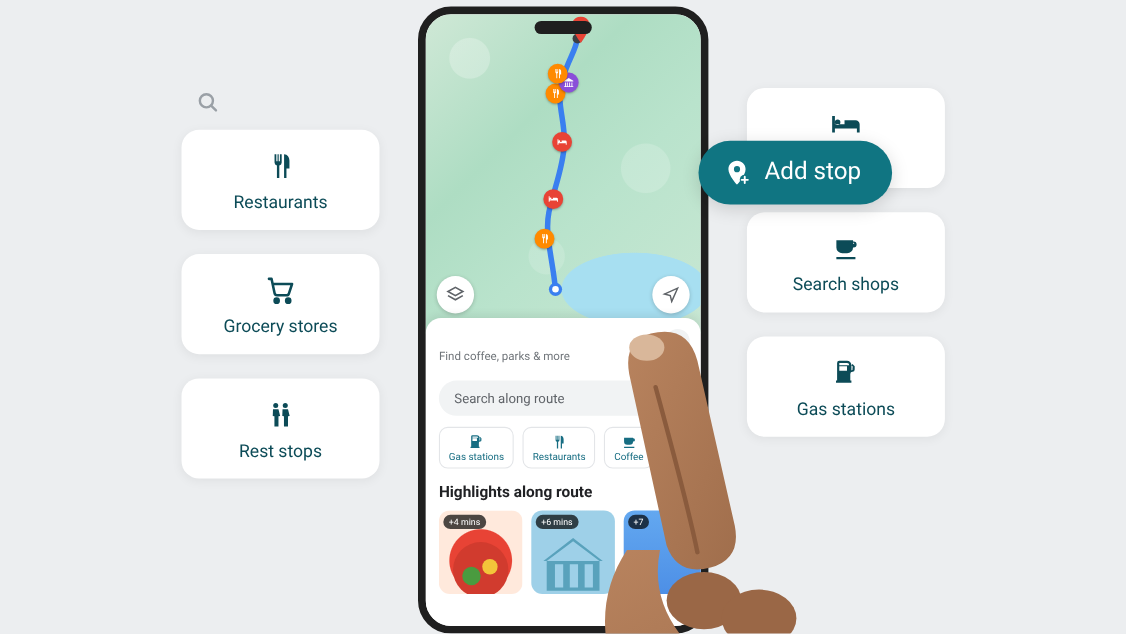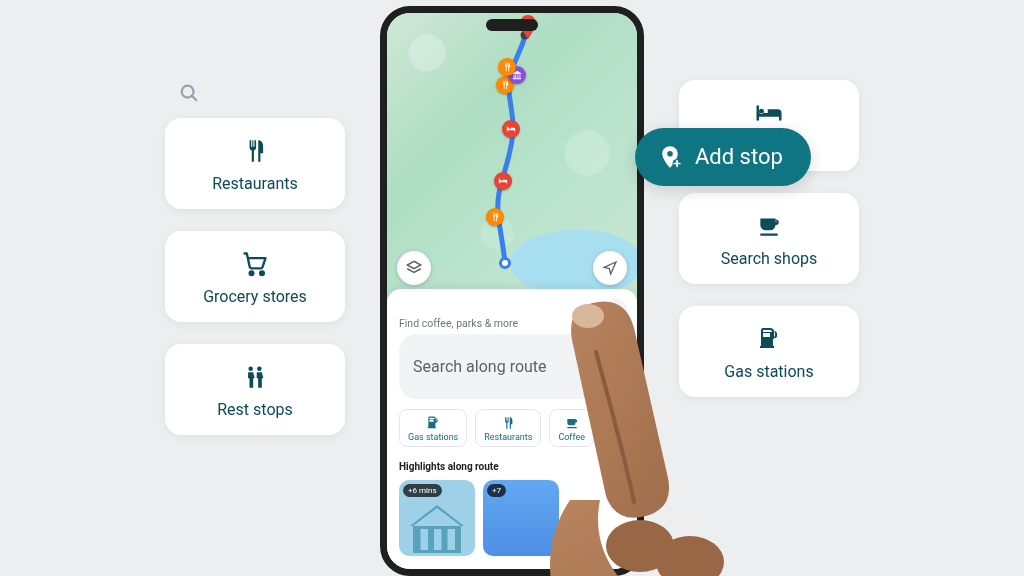--- a/index.html
+++ b/index.html
@@ -118,36 +118,36 @@
   }
   .sheet-title{ font-size:14px; font-weight:600; color:#202124; }
   .sheet-sub{ font-size:10.5px; color:#70757a; margin-top:16px; }
   .close-chip{
     position:absolute; right:10px; top:10px; width:22px; height:22px;
     border-radius:50%; background:#f1f3f4; color:#5f6368;
     display:flex; align-items:center; justify-content:center; font-size:12px;
     cursor:pointer;
   }
   .search-pill{
-    margin-top:4px; background:#f1f3f4; border-radius:18px;
-    padding:23px 14px; font-size:16px; color:#5f6368;
+    margin-top:16px; background:#f1f3f4; border-radius:18px;
+    padding:9px 14px; font-size:12px; color:#5f6368;
   }
 
   .chip-row{
     margin-top:10px; display:flex; gap:8px;
   }
   .chip{
     flex:none; background:#fff; border:1px solid #e3e5e8; border-radius:8px;
     padding:6px 8px 4px 8px; display:flex; flex-direction:column; align-items:center;
     min-width:60px; cursor:pointer;
   }
   .chip .ic2{ color:#176d82; font-size:13px; }
   .chip .t{ font-size:9px; color:#176d82; margin-top:2px; }
 
-  .highlights-title{ margin-top:14px; font-size:10px; font-weight:700; color:#202124; }
+  .highlights-title{ margin-top:14px; font-size:14px; font-weight:700; color:#202124; }
   .hl-row{ margin-top:8px; display:flex; gap:8px; }
   .hl{
     flex:none; width:76px; height:76px; border-radius:10px; position:relative; overflow:hidden;
   }
   .hl .badge{
     position:absolute; top:4px; left:4px; font-size:8px; color:#fff;
     background:rgba(0,0,0,0.7); padding:2px 5px; border-radius:9px;
   }
   .hl1{ background: radial-gradient(circle at 50% 60%, #e84335 0 28px, transparent 29px), #ffe9dc; }
   .hl2{ background: linear-gradient(#9ed0e8,#9ed0e8); text-align: center; }
@@ -334,20 +334,28 @@
           <svg width="14" height="14" viewBox="0 0 24 24" fill="currentColor">
               <path d="M4 19h16v2H4v-2zM18 5H4v6a5 5 0 0 0 5 5h4a5 5 0 0 0 5-5h.5a2.5 2.5 0 0 0 0-5H18z"></path>
             </svg>
         </span>
         <span class="t">Coffee</span>
       </div>
     </div>
 
     <div class="highlights-title">Highlights along route</div>
     <div class="hl-row">
+      <div class="hl hl1">
+        <span class="badge">+4 mins</span>
+        <svg style="position:absolute;bottom:-6px;left:10px" width="56" height="56" viewBox="0 0 40 40">
+            <circle cx="20" cy="20" r="18" fill="#d13b2e"></circle>
+            <circle cx="14" cy="24" r="6" fill="#4a9b3f"></circle>
+            <circle cx="26" cy="18" r="5" fill="#f3c53a"></circle>
+          </svg>
+      </div>
       <div class="hl hl2">
         <span class="badge">+6 mins</span>
         <svg style="position:absolute;bottom:0;left:8px" width="60" height="54" viewBox="0 0 40 36" fill="#59a2bc">
             <path d="M4 34V16L20 4l16 12v18H4zm5-2h5V18H9v14zm9 0h5V18h-5v14zm9 0h5V18h-5v14zM2 16h36L20 2 2 16z"></path>
           </svg>
       </div>
       <div class="hl hl3">
         <span class="badge">+7</span>
       </div>
     </div>

